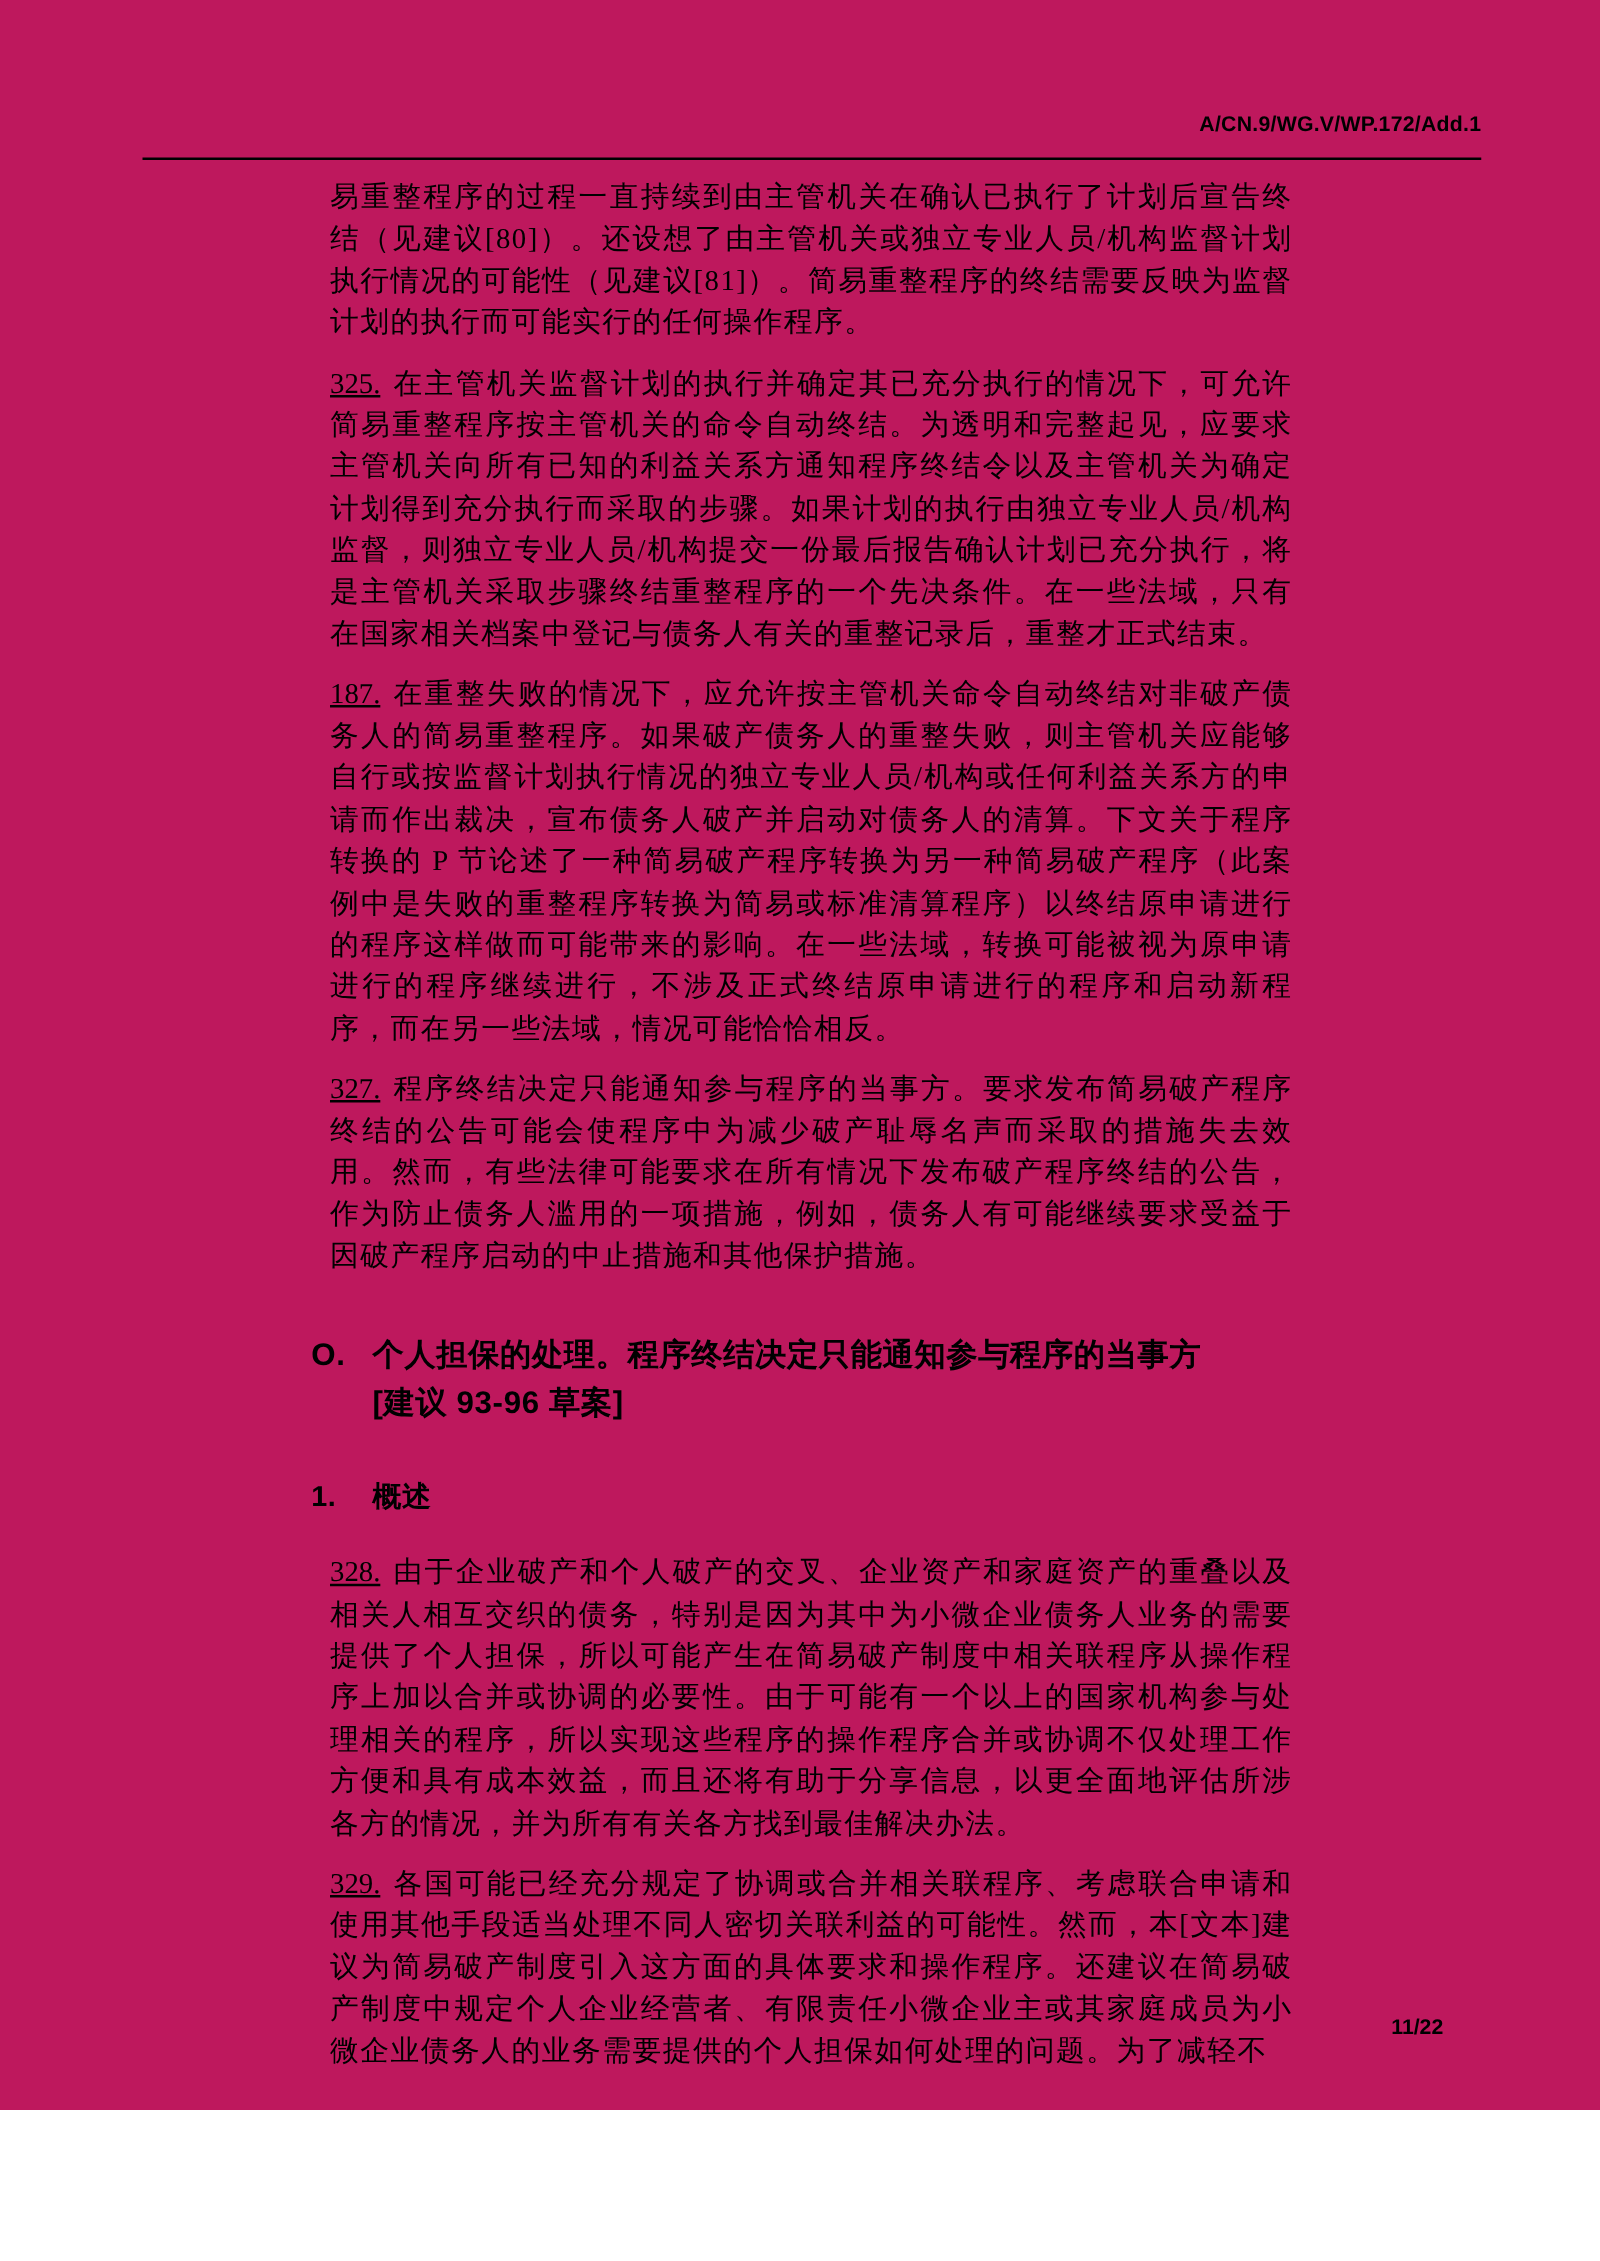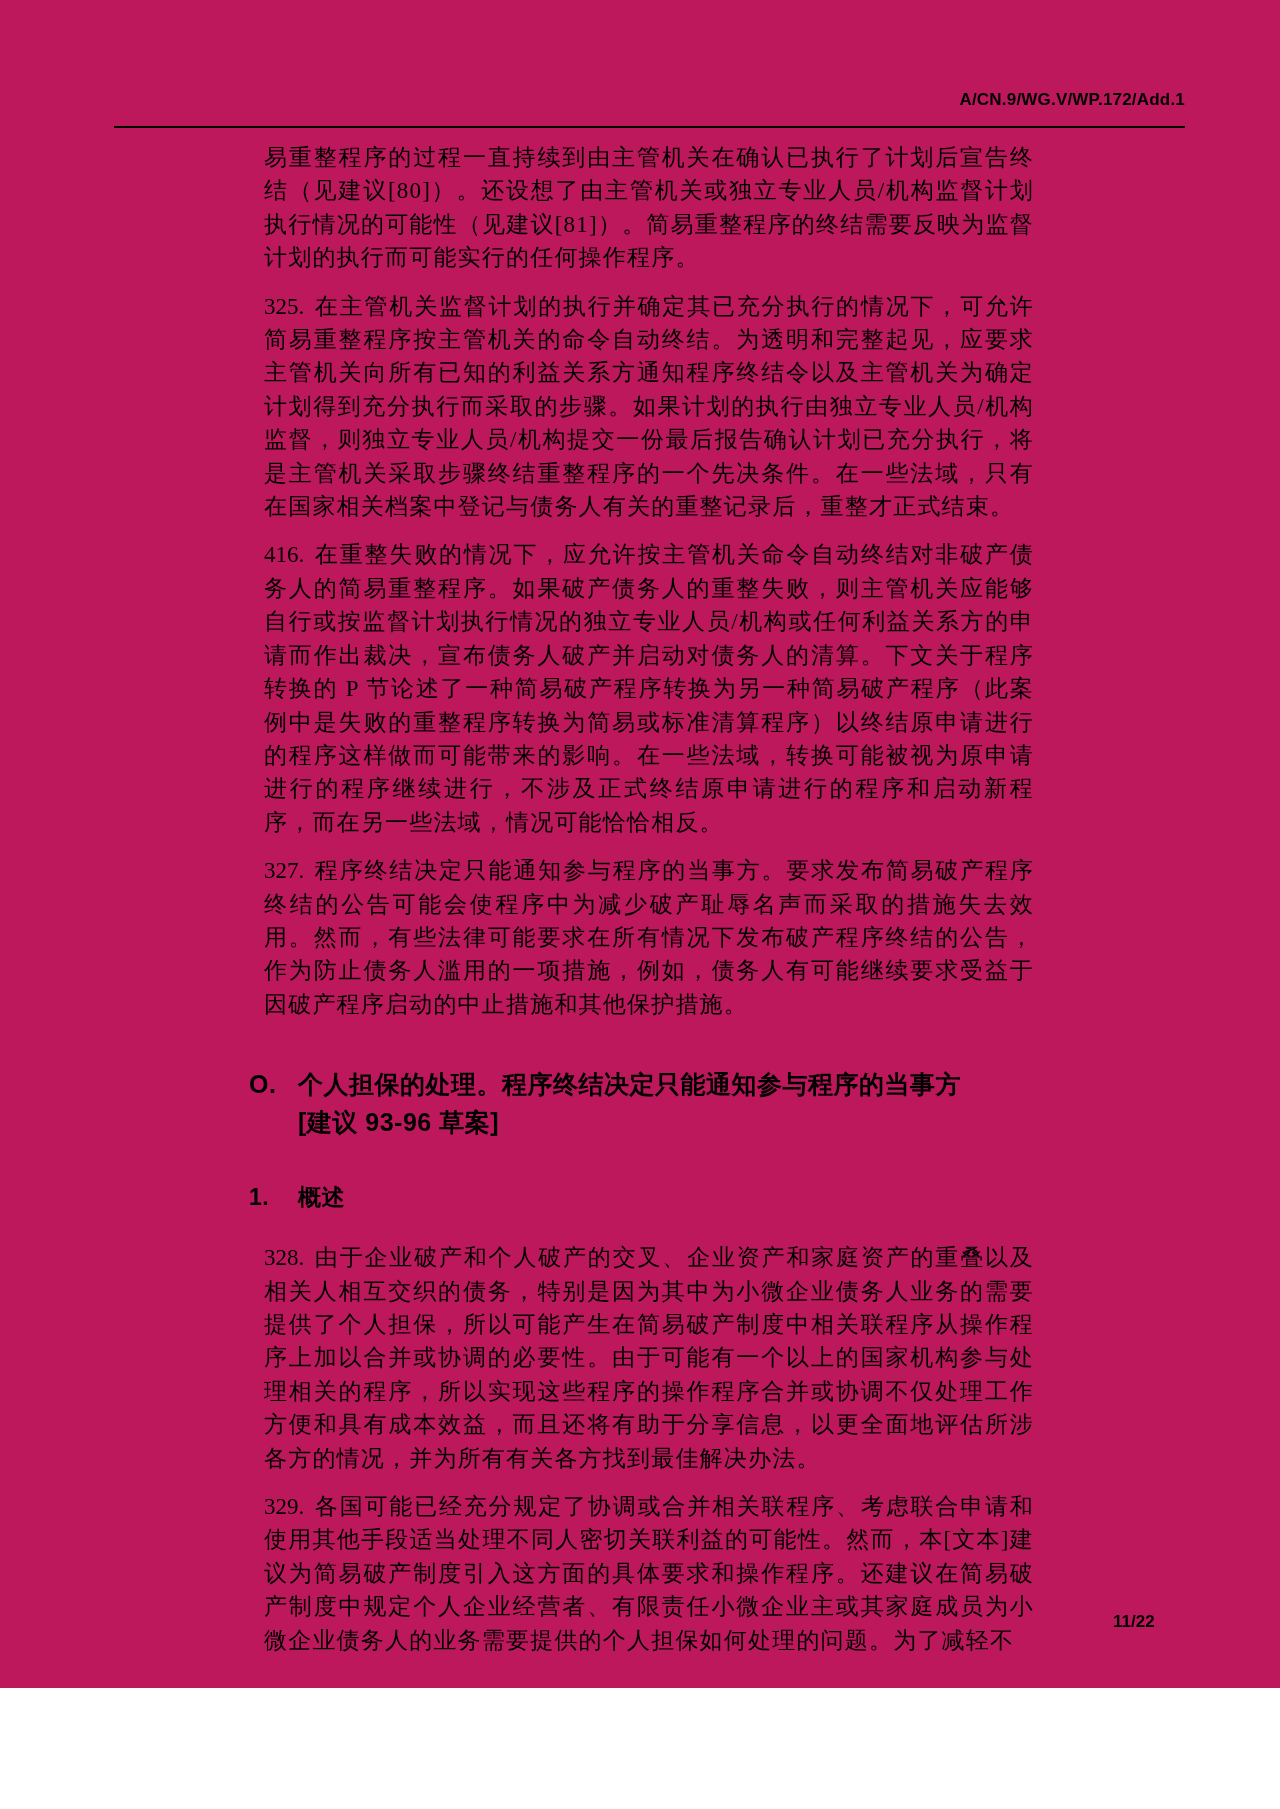--- a/index.html
+++ b/index.html
@@ -46,20 +46,21 @@
     line-height: 33.4px;
     letter-spacing: 1.2px;
     text-align: justify;
   }
   .content p {
     margin: 0 0 15px 0;
   }
   .pnum {
     letter-spacing: 0;
     margin-right: 10px;
+    text-decoration: underline;
   }
   .section-heading {
     display: flex;
     align-items: flex-start;
     margin: 44px 0 0 -15px;
     font-family: "Liberation Sans", sans-serif;
     font-weight: bold;
     font-size: 25px;
     line-height: 38px;
     letter-spacing: 0.5px;
@@ -111,21 +112,21 @@
 
     <p>
       <span>易重整程序的过程一直持续到由主管机关在确认已执行了计划后宣告终结（见建议[80]）。还设想了由主管机关或独立专业人员/机构监督计划执行情况的可能性（见建议[81]）。简易重整程序的终结需要反映为监督计划的执行而可能实行的任何操作程序。</span>
     </p>
 
     <p>
       <span class="pnum">325.</span><span>在主管机关监督计划的执行并确定其已充分执行的情况下，可允许简易重整程序按主管机关的命令自动终结。为透明和完整起见，应要求主管机关向所有已知的利益关系方通知程序终结令以及主管机关为确定计划得到充分执行而采取的步骤。如果计划的执行由独立专业人员/机构监督，则独立专业人员/机构提交一份最后报告确认计划已充分执行，将是主管机关采取步骤终结重整程序的一个先决条件。在一些法域，只有在国家相关档案中登记与债务人有关的重整记录后，重整才正式结束。</span>
     </p>
 
     <p>
-      <span class="pnum">416.</span><span>在重整失败的情况下，应允许按主管机关命令自动终结对非破产债务人的简易重整程序。如果破产债务人的重整失败，则主管机关应能够自行或按监督计划执行情况的独立专业人员/机构或任何利益关系方的申请而作出裁决，宣布债务人破产并启动对债务人的清算。下文关于程序转换的 P 节论述了一种简易破产程序转换为另一种简易破产程序（此案例中是失败的重整程序转换为简易或标准清算程序）以终结原申请进行的程序这样做而可能带来的影响。在一些法域，转换可能被视为原申请进行的程序继续进行，不涉及正式终结原申请进行的程序和启动新程序，而在另一些法域，情况可能恰恰相反。</span>
+      <span class="pnum">187.</span><span>在重整失败的情况下，应允许按主管机关命令自动终结对非破产债务人的简易重整程序。如果破产债务人的重整失败，则主管机关应能够自行或按监督计划执行情况的独立专业人员/机构或任何利益关系方的申请而作出裁决，宣布债务人破产并启动对债务人的清算。下文关于程序转换的 P 节论述了一种简易破产程序转换为另一种简易破产程序（此案例中是失败的重整程序转换为简易或标准清算程序）以终结原申请进行的程序这样做而可能带来的影响。在一些法域，转换可能被视为原申请进行的程序继续进行，不涉及正式终结原申请进行的程序和启动新程序，而在另一些法域，情况可能恰恰相反。</span>
     </p>
 
     <p>
       <span class="pnum">327.</span><span>程序终结决定只能通知参与程序的当事方。要求发布简易破产程序终结的公告可能会使程序中为减少破产耻辱名声而采取的措施失去效用。然而，有些法律可能要求在所有情况下发布破产程序终结的公告，作为防止债务人滥用的一项措施，例如，债务人有可能继续要求受益于因破产程序启动的中止措施和其他保护措施。</span>
     </p>
 
     <div class="section-heading">
       <span class="h-label">O.</span>
       <div class="h-text">
         <div>个人担保的处理。程序终结决定只能通知参与程序的当事方</div>

